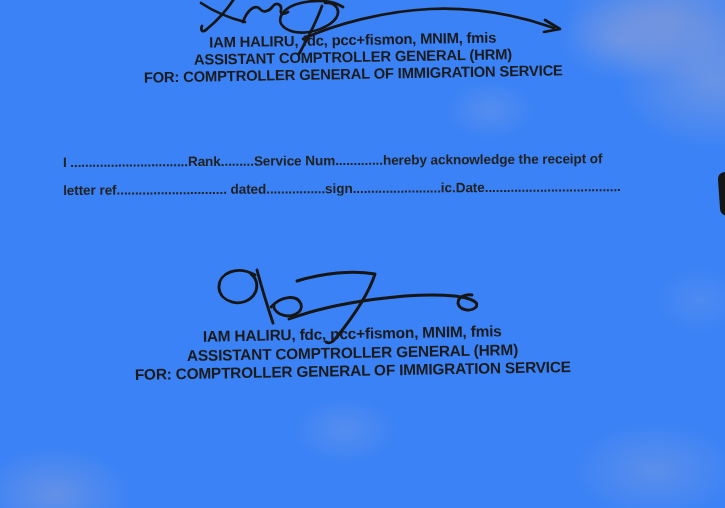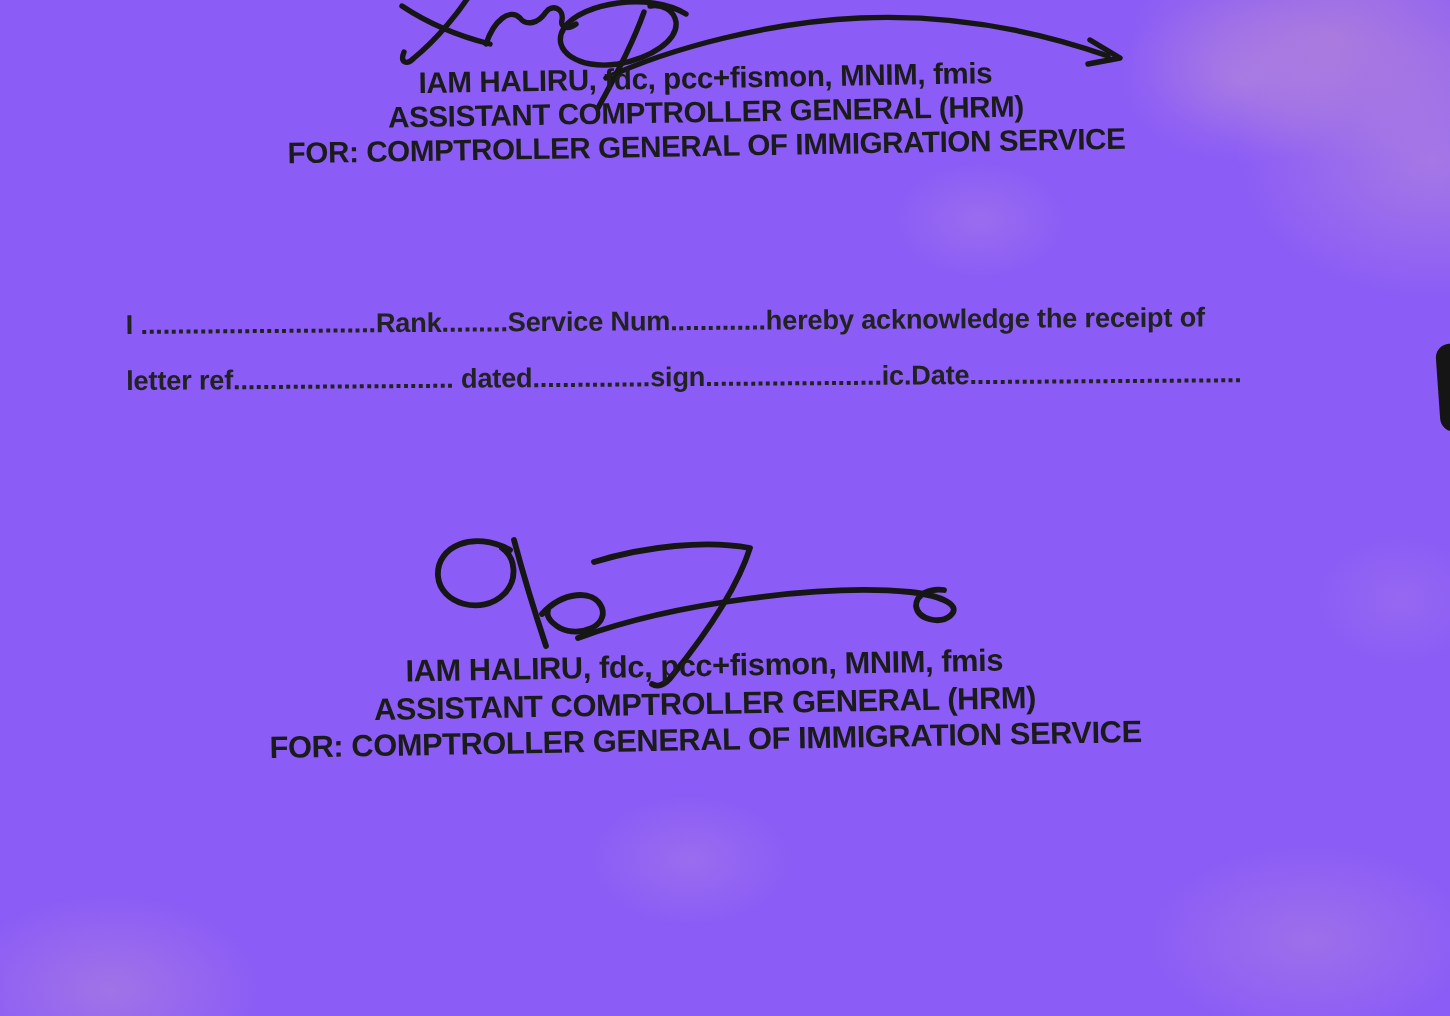--- a/index.html
+++ b/index.html
@@ -5,21 +5,21 @@
   html,body{margin:0;padding:0;}
   body{
     width:725px;height:508px;
     font-family:"Liberation Sans", sans-serif;
     background:#ffffff;
     overflow:hidden;
   }
   .page{
     position:relative;
     width:725px;height:508px;
-    background:#8b5cf6;
+    background:#3b82f6;
     overflow:hidden;
   }
   
   .stains{
     position:absolute;inset:0;
     pointer-events:none;
     background:
       radial-gradient(ellipse 150px 90px at 668px 18px,  rgba(238,190,170,0.30), rgba(238,190,170,0) 70%),
       radial-gradient(ellipse 140px 100px at 715px 80px, rgba(240,200,182,0.26), rgba(240,200,182,0) 70%),
       radial-gradient(ellipse 90px 60px at 620px 40px,   rgba(242,205,188,0.18), rgba(242,205,188,0) 70%),

